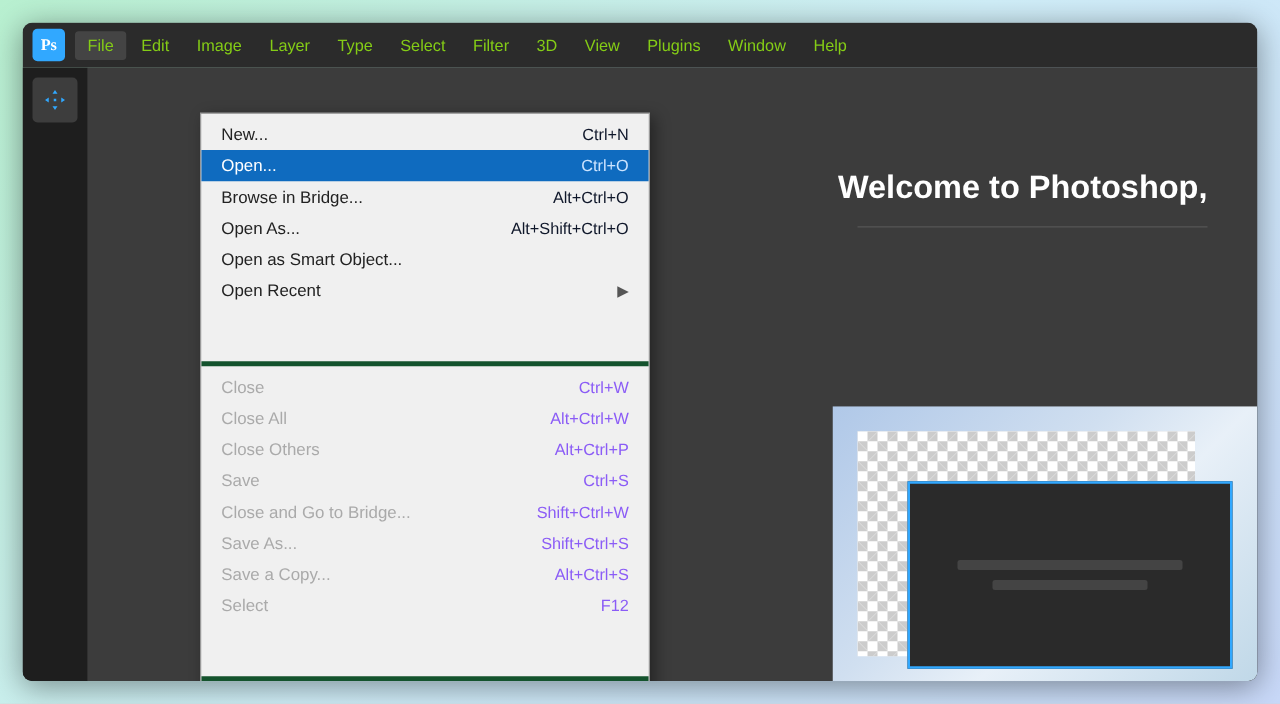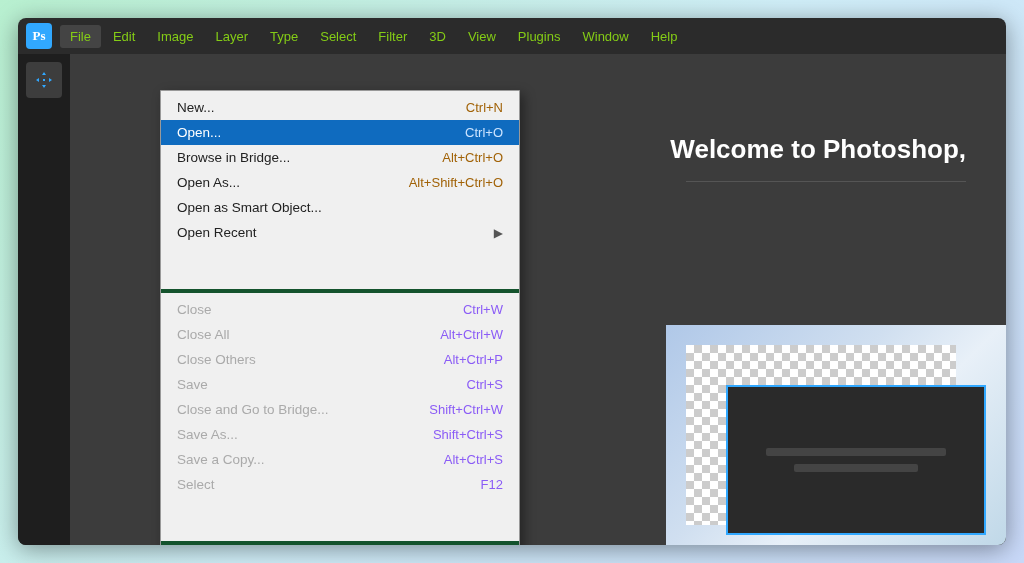--- a/index.html
+++ b/index.html
@@ -249,21 +249,21 @@
       color: #aaa;
       cursor: default;
     }
 
     .item-label {
       font-size: 13.5px;
     }
 
     .item-shortcut {
       font-size: 13px;
-      color: #a16207;
+      color: #0f172a;
       margin-left: 32px;
     }
 
     .dropdown-item.highlighted .item-shortcut {
       color: #cce4ff;
       margin-left: 26px;
     }
 
     .item-arrow {
       font-size: 12px;

